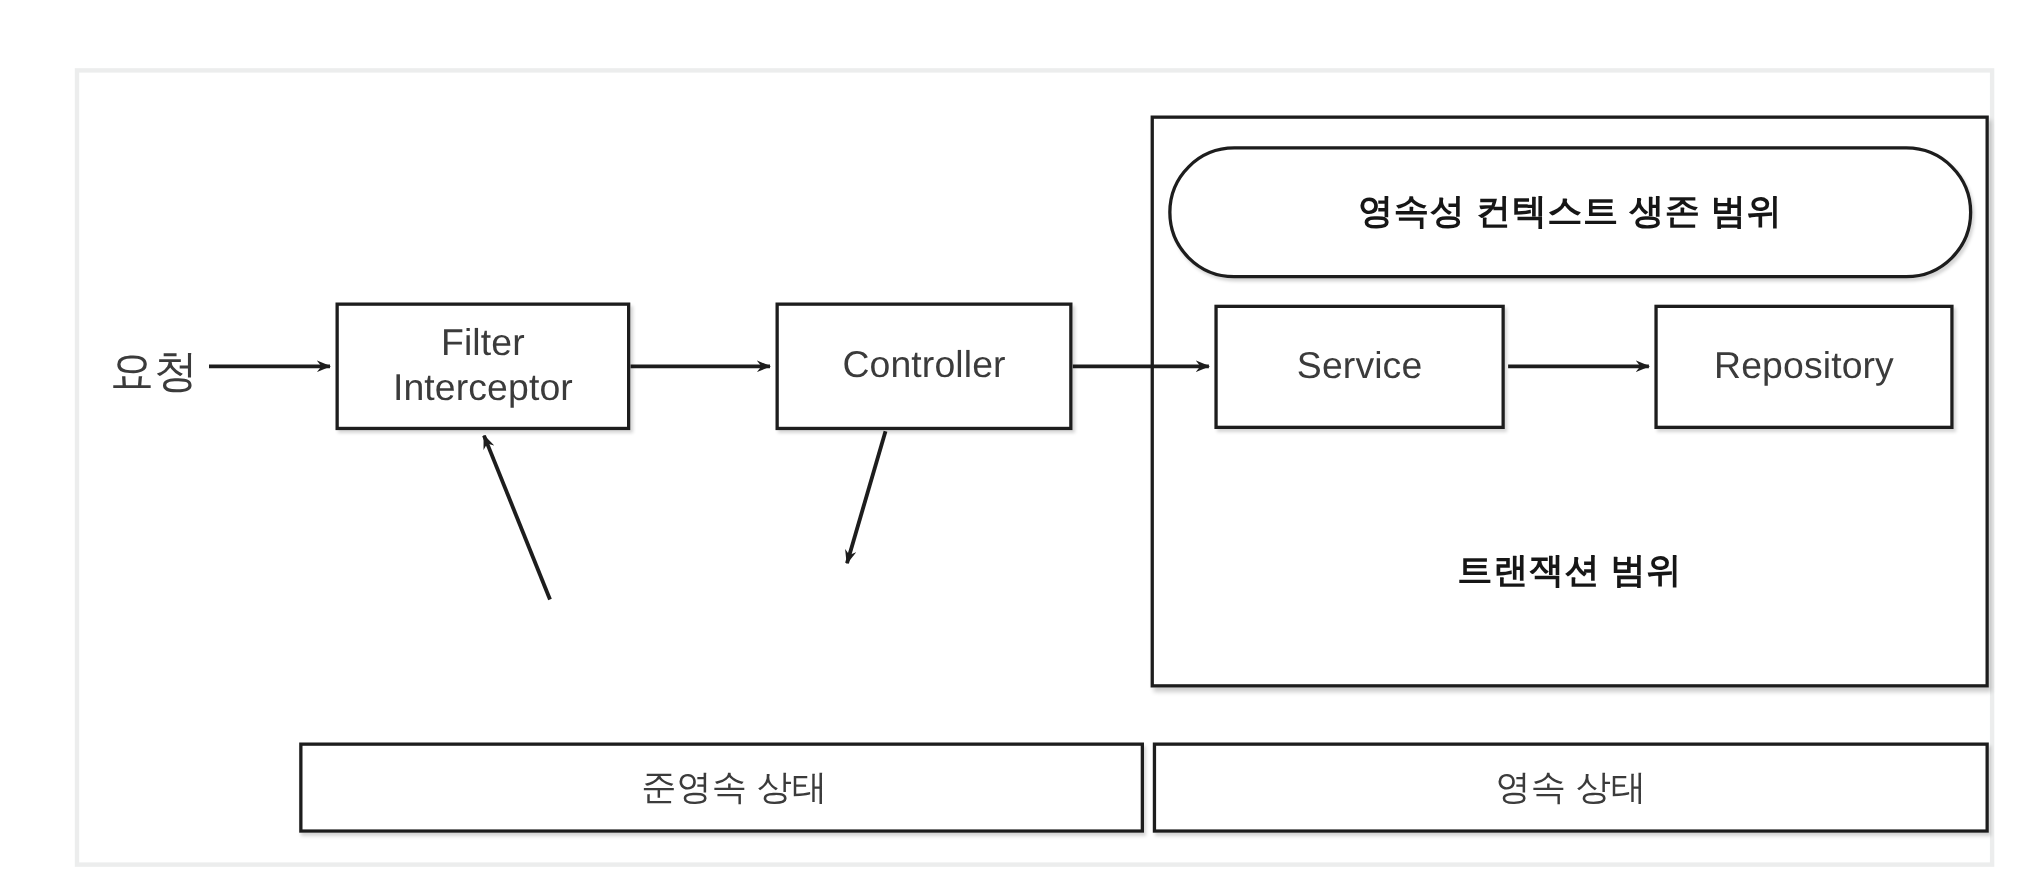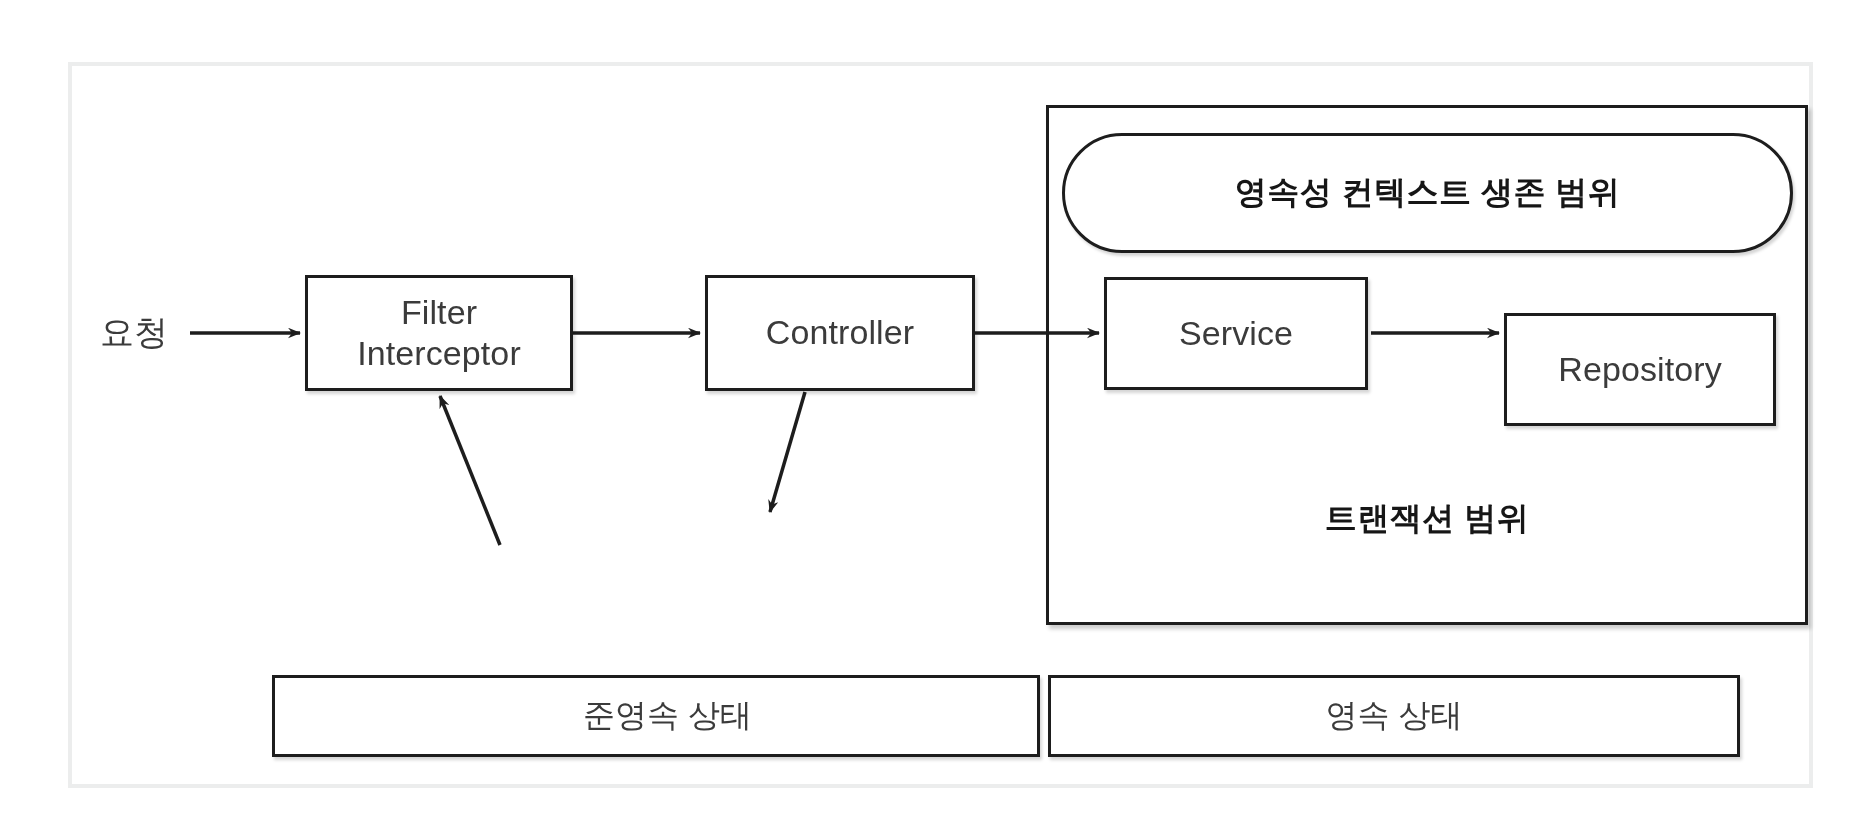--- a/index.html
+++ b/index.html
@@ -45,21 +45,21 @@
     line-height: 1.22;
     letter-spacing: 0.1px;
     box-shadow: 2px 3px 3px rgba(0,0,0,0.17);
   }
   .node.multiline { line-height: 1.2; }
 
   #node-filter     { left: 305px;  top: 275px; width: 268px; height: 116px; }
   #node-controller { left: 705px;  top: 275px; width: 270px; height: 116px; }
   #node-view       { left: 503px;  top: 463px; width: 265px; height: 122px; }
   #node-service    { left: 1104px; top: 277px; width: 264px; height: 113px; }
-  #node-repository { left: 1504px; top: 277px; width: 272px; height: 113px; margin-top: 36px; }
+  #node-repository { left: 1504px; top: 277px; width: 272px; height: 113px; }
 
   
   #tx-box {
     position: absolute;
     left: 1046px;
     top: 105px;
     width: 762px;
     height: 520px;
     box-sizing: border-box;
     border: 3px solid #1d1d1d;
@@ -105,28 +105,28 @@
     border: 3px solid #1d1d1d;
     background: #ffffff;
     display: flex;
     align-items: center;
     justify-content: center;
     font-size: 32px;
     color: #3b3b3b;
     box-shadow: 2px 3px 3px rgba(0,0,0,0.17);
   }
   #state-detached { left: 272px;  top: 675px; width: 768px; height: 82px; padding-left: 23px; }
-  #state-managed  { left: 1048px; top: 675px; width: 692px; height: 82px; }
+  #state-managed  { left: 1048px; top: 675px; width: 760px; height: 82px; }
 
   
   #label-request {
     position: absolute;
     left: 100px;
     top: 310px;
-    font-size: 34px;
+    font-size: 40px;
     color: #3b3b3b;
   }
 
   svg.arrows {
     position: absolute;
     left: 0; top: 0;
     width: 1856px;
     height: 814px;
     pointer-events: none;
   }

